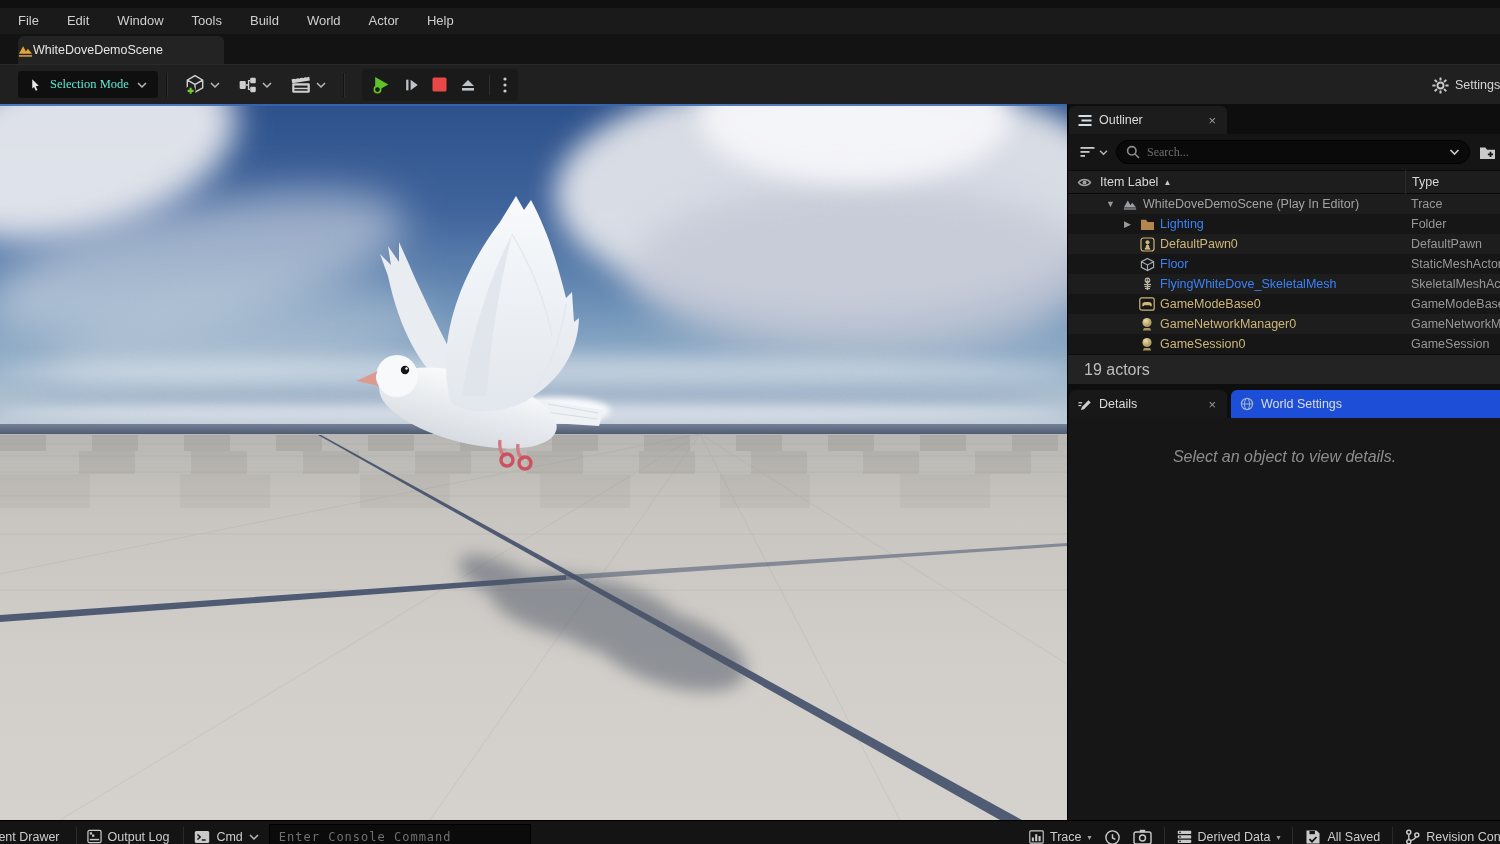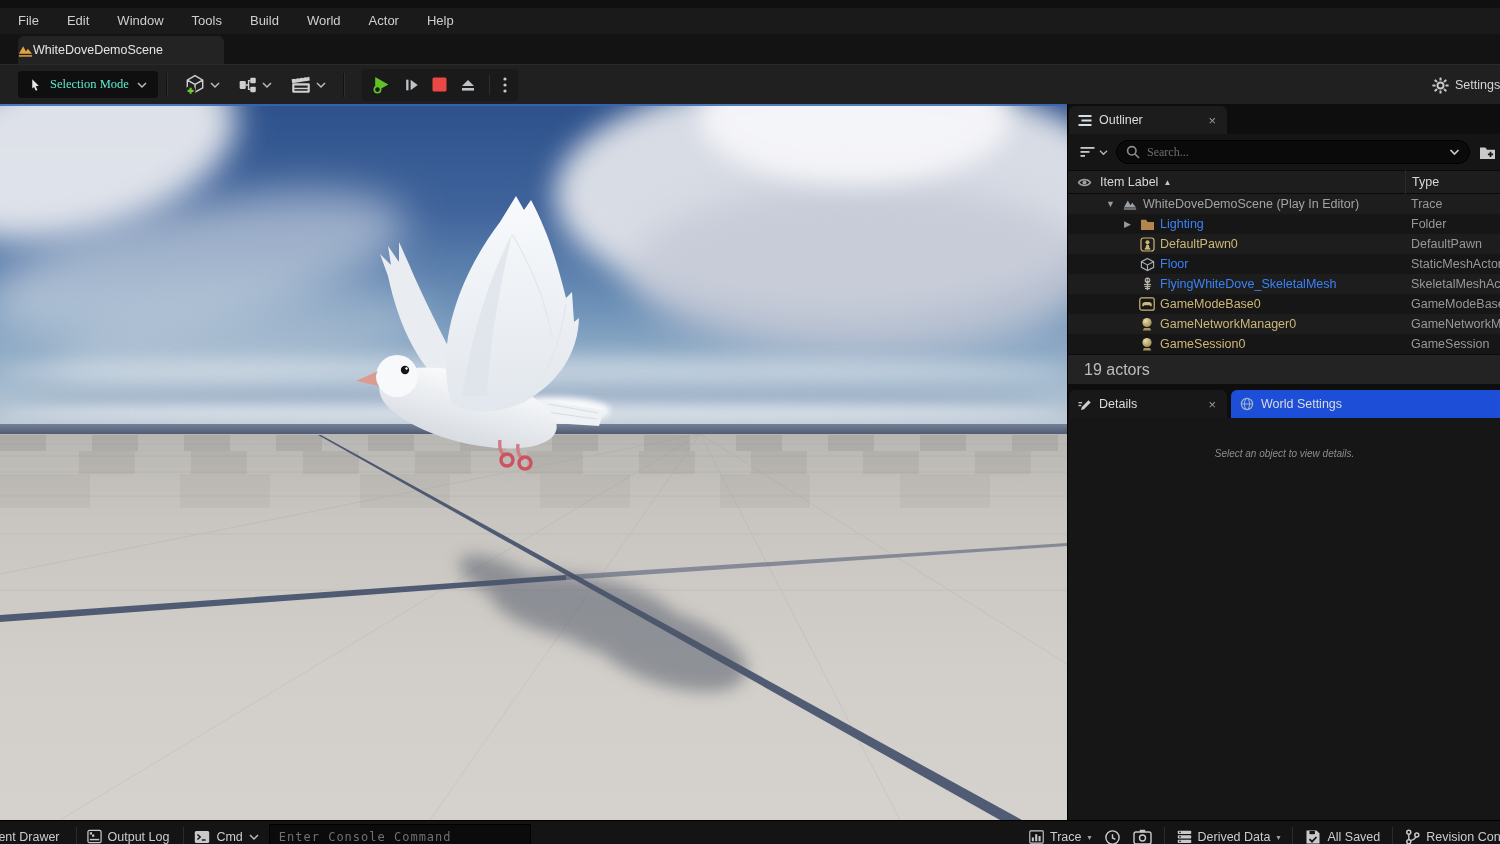--- a/index.html
+++ b/index.html
@@ -84,21 +84,21 @@
   .orow.lvl1 { padding-left:36px; } .orow.lvl2 { padding-left:53px; }
   .orow .ic { width:16px; height:16px; flex:none; display:flex; align-items:center; justify-content:center; }
   .orow .lbl { white-space:nowrap; }
   .t-gray { color:#a3a3a3; } .t-white { color:#3b82f6; } .t-gold { color:#cdb679; }
   .otype { position:absolute; left:343px; right:0; color:#989898; white-space:nowrap; overflow:hidden; }
   .ol-footer { position:absolute; left:0; top:250px; width:433px; height:30px; background:#232323;
     border-top:1px solid #0b0b0b; line-height:29px; padding-left:16px; font-size:16px; color:#bdbdbd; }
   .dgap { position:absolute; left:0; top:280px; width:433px; height:4px; background:#0e0e0e; }
   .dtabstrip { top:284px; }
   .details-body { position:absolute; left:0; top:314px; width:433px; height:402px; background:#161616; }
-  .details-body p { margin-top:30px; text-align:center; font-size:10px; font-style:italic; color:#8d8d8d; }
+  .details-body p { margin-top:30px; text-align:center; font-size:16px; font-style:italic; color:#8d8d8d; }
 
   
   .statusbar { position:absolute; left:0; top:812px; width:1500px; height:32px; background:#141414;
     border-top:1px solid #000; display:flex; align-items:center; font-size:12.5px; color:#cccccc; }
   .sb-item { display:flex; align-items:center; gap:6px; white-space:nowrap; }
   .sb-sep { width:1px; height:20px; background:#2b2b2b; }
   .console-input { width:262px; height:25px; margin-left:10px; background:#0b0b0b; border:1px solid #000;
     color:#bbbbbb; font-family:"DejaVu Sans Mono","Liberation Mono",monospace; font-size:12px; padding:0 9px; outline:none; }
   .console-input::placeholder { color:#707070; letter-spacing:1px; }
   .sb-right { position:absolute; right:-18px; top:0; height:32px; display:flex; align-items:center; gap:12px; }

